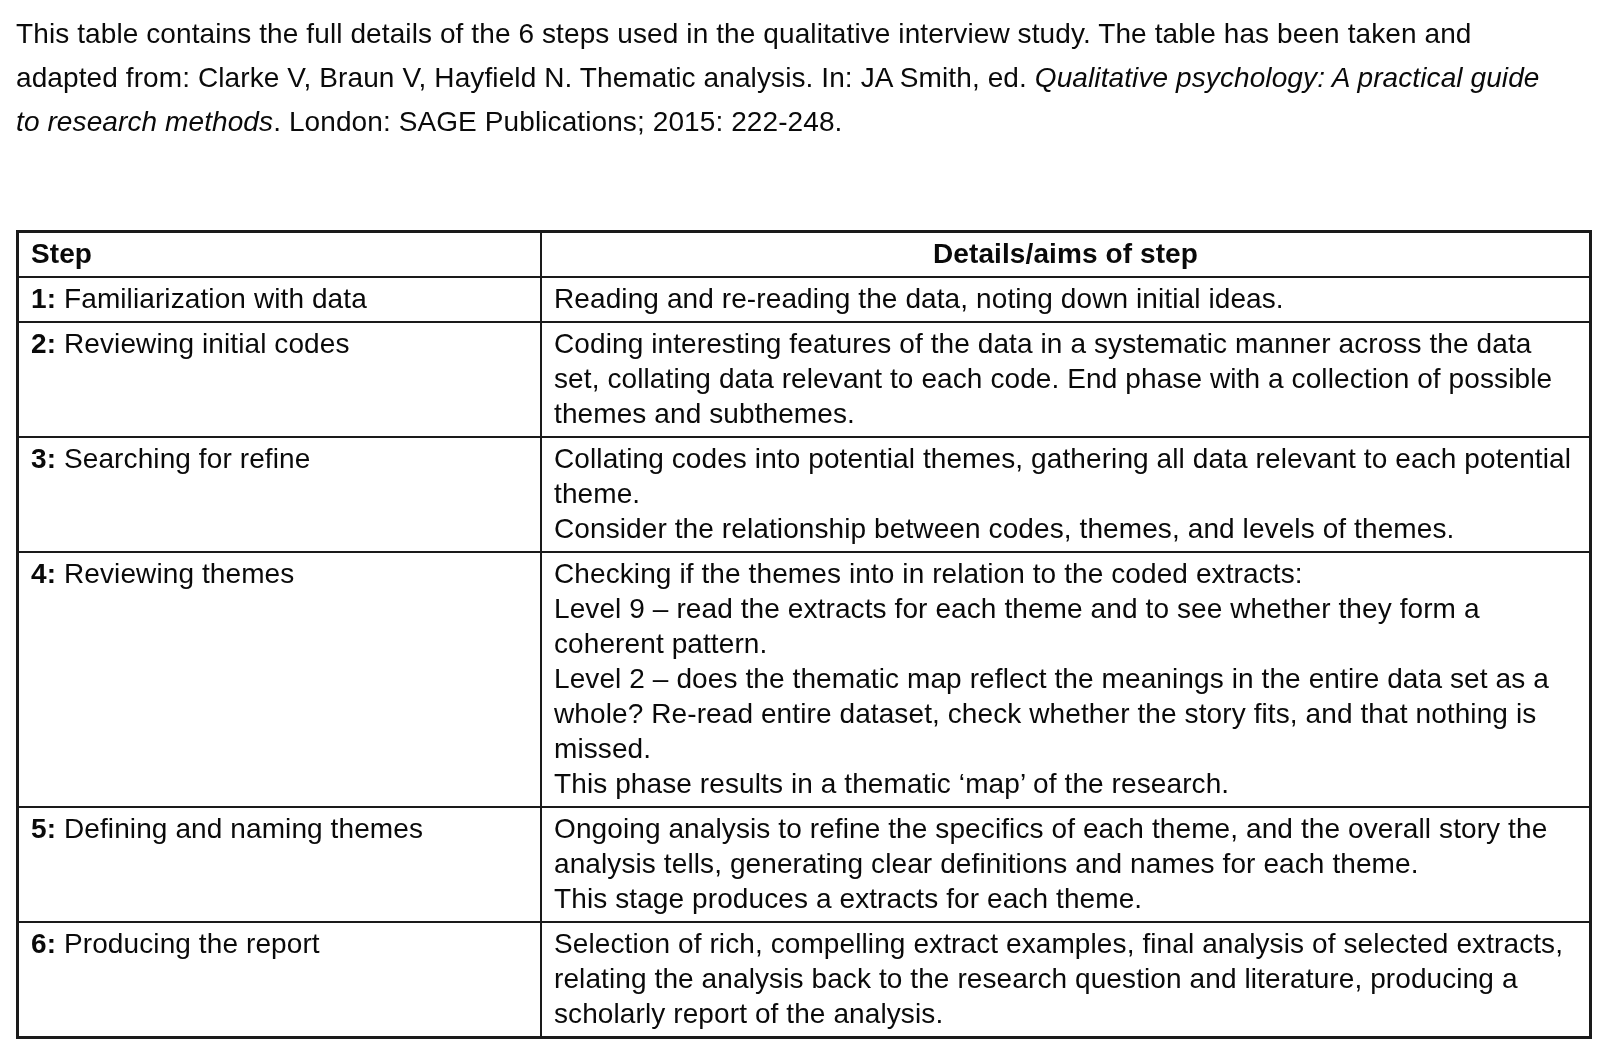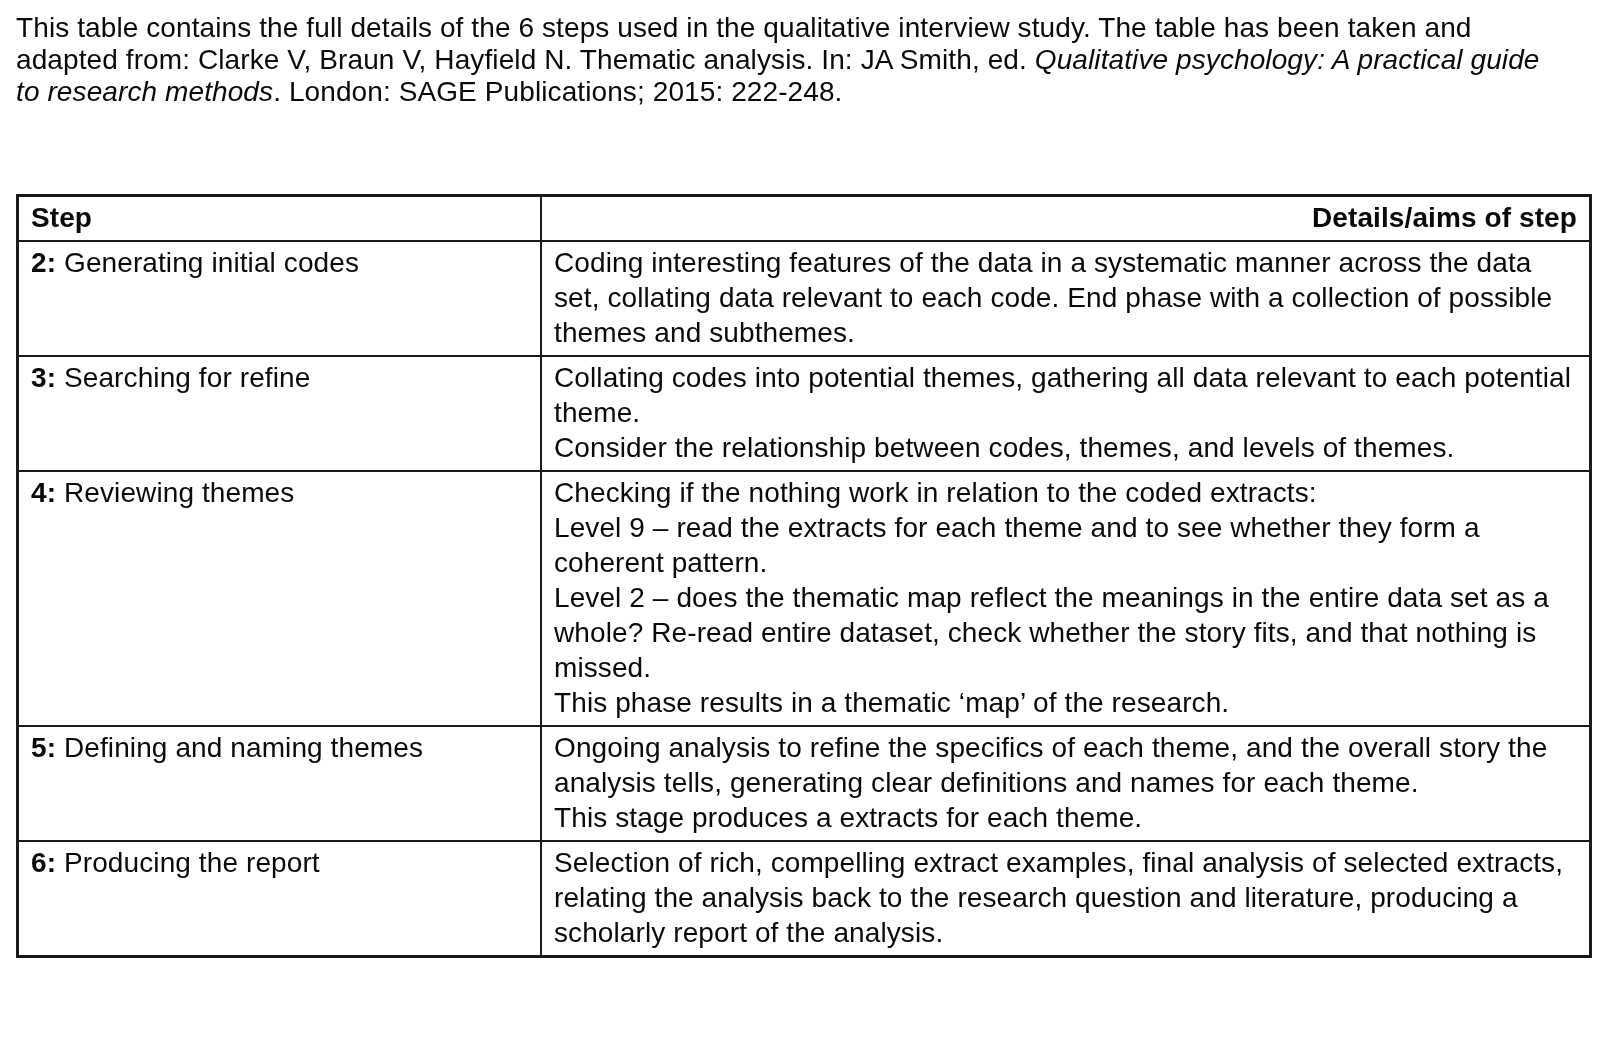--- a/index.html
+++ b/index.html
@@ -12,21 +12,21 @@
     height: 1062px;
     box-sizing: border-box;
     padding: 12px 16px 0 16px;
     font-family: "Liberation Sans", sans-serif;
     color: #0a0a0a;
     overflow: hidden;
   }
   .intro {
     margin: 0;
     font-size: 28px;
-    line-height: 32px;
+    line-height: 44px;
     max-width: 1524px;
     letter-spacing: 0.1px;
   }
   .italic { font-style: italic; }
 
   table.steps-table {
     border-collapse: collapse;
     margin-top: 86px;
     width: 1576px;
     table-layout: fixed;
@@ -40,21 +40,21 @@
     line-height: 35px;
     vertical-align: top;
     letter-spacing: 0.1px;
   }
   th.step-col {
     width: 497px;
     text-align: left;
     font-weight: bold;
   }
   th.details-col {
-    text-align: right;
+    text-align: center;
     font-weight: bold;
   }
   td .num { font-weight: bold; }
   td.details-cell div { margin: 0; }
 </style>
 </head>
 <body>
 
 <div>
 
@@ -62,36 +62,42 @@
 
   <table class="steps-table">
     <thead>
       <tr>
         <th class="step-col">Step</th>
         <th class="details-col">Details/aims of step</th>
       </tr>
     </thead>
     <tbody>
       <tr>
-        <td class="step-cell"><span class="num">2:</span> <span>Generating initial codes</span></td>
+        <td class="step-cell"><span class="num">1:</span> <span>Familiarization with data</span></td>
+        <td class="details-cell">
+          <div>Reading and re-reading the data, noting down initial ideas.</div>
+        </td>
+      </tr>
+      <tr>
+        <td class="step-cell"><span class="num">2:</span> <span>Reviewing initial codes</span></td>
         <td class="details-cell">
           <div>Coding interesting features of the data in a systematic manner across the data set, collating data relevant to each code. End phase with a collection of possible themes and subthemes.</div>
         </td>
       </tr>
       <tr>
         <td class="step-cell"><span class="num">3:</span> <span>Searching for refine</span></td>
         <td class="details-cell">
           <div>Collating codes into potential themes, gathering all data relevant to each potential theme.</div>
           <div>Consider the relationship between codes, themes, and levels of themes.</div>
         </td>
       </tr>
       <tr>
         <td class="step-cell"><span class="num">4:</span> <span>Reviewing themes</span></td>
         <td class="details-cell">
-          <div>Checking if the nothing work in relation to the coded extracts:</div>
+          <div>Checking if the themes into in relation to the coded extracts:</div>
           <div>Level 9 – read the extracts for each theme and to see whether they form a coherent pattern.</div>
           <div>Level 2 – does the thematic map reflect the meanings in the entire data set as a whole? Re-read entire dataset, check whether the story fits, and that nothing is missed.</div>
           <div>This phase results in a thematic ‘map’ of the research.</div>
         </td>
       </tr>
       <tr>
         <td class="step-cell"><span class="num">5:</span> <span>Defining and naming themes</span></td>
         <td class="details-cell">
           <div>Ongoing analysis to refine the specifics of each theme, and the overall story the analysis tells, generating clear definitions and names for each theme.</div>
           <div>This stage produces a extracts for each theme.</div>

